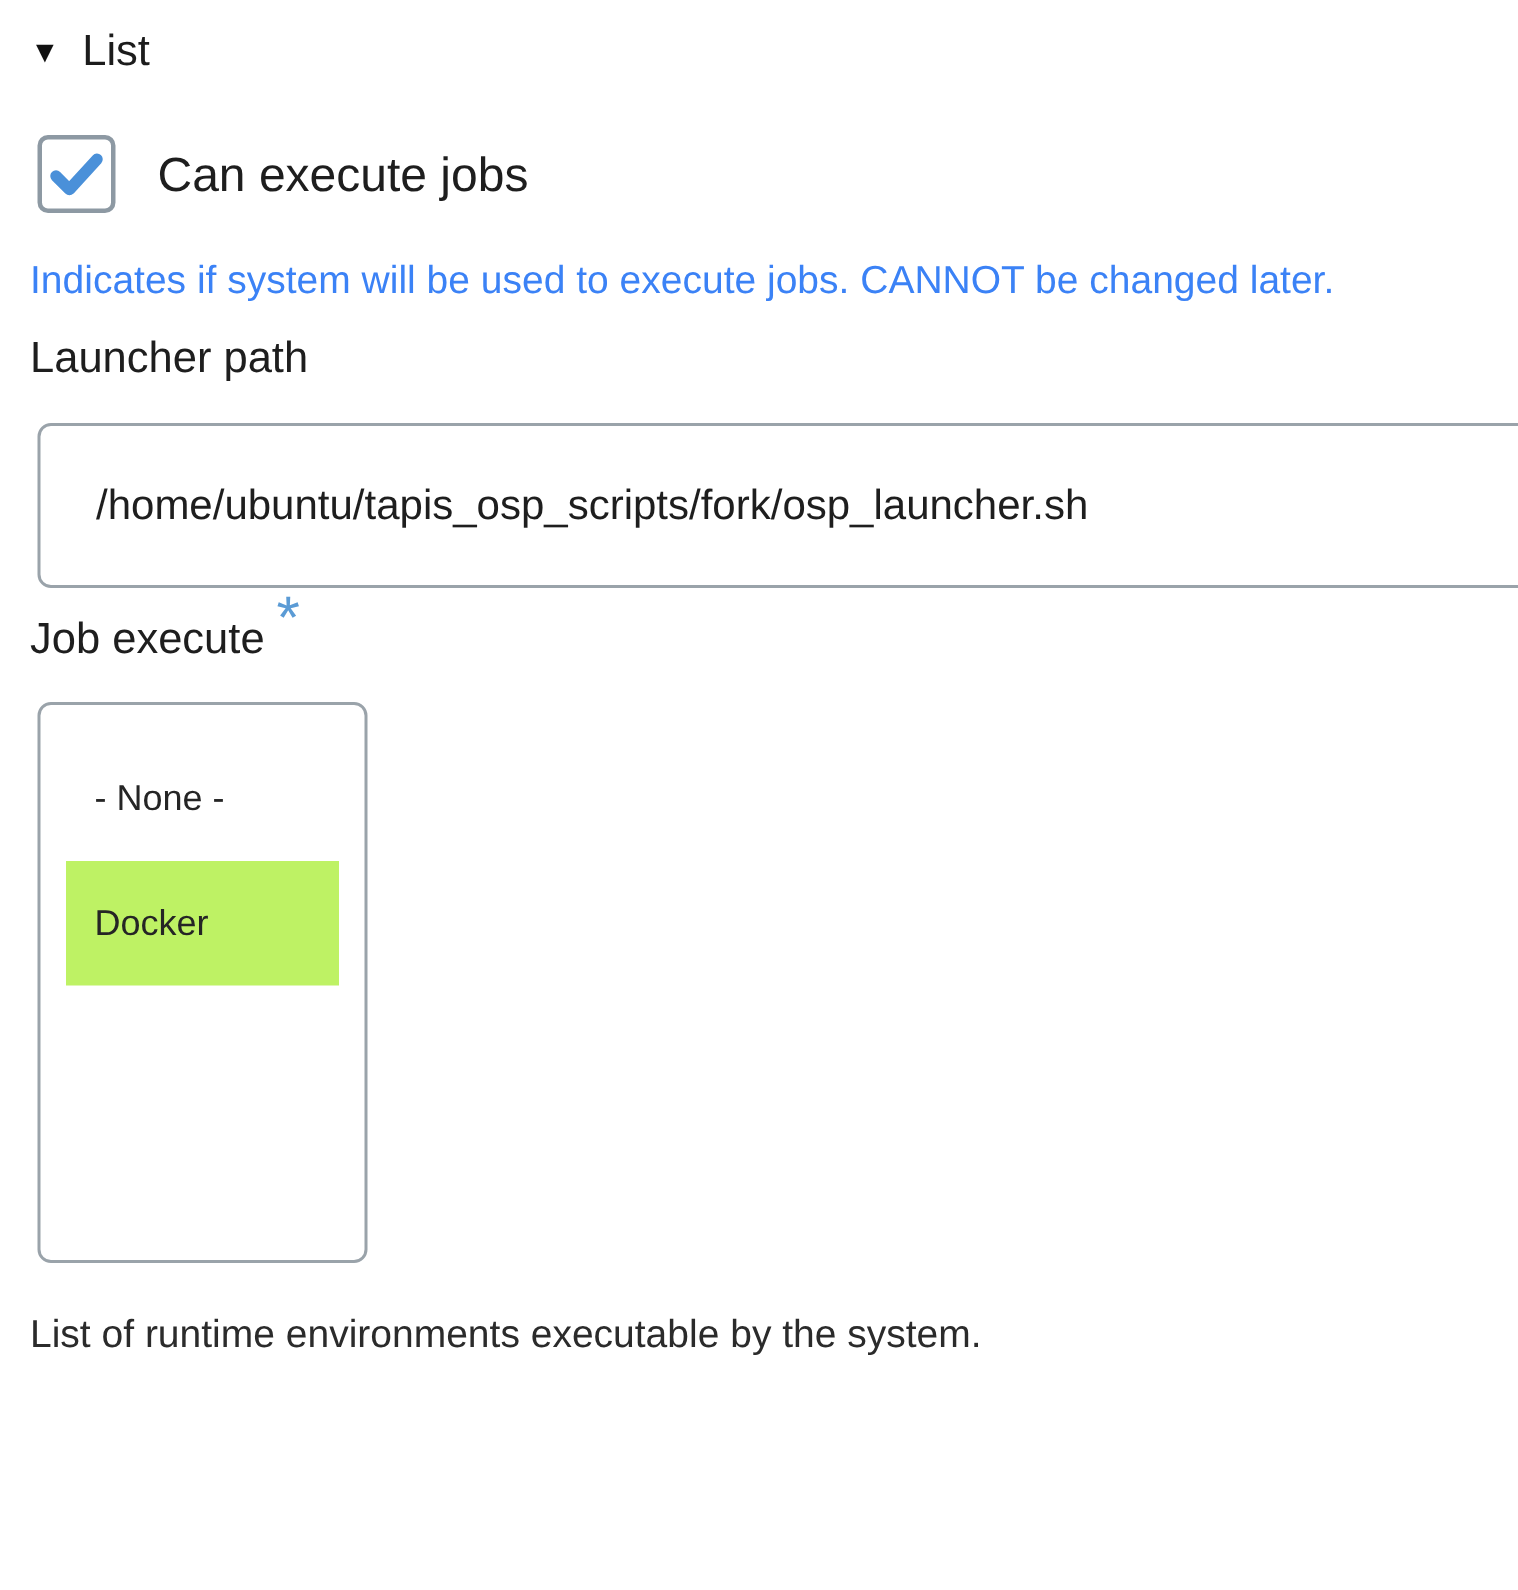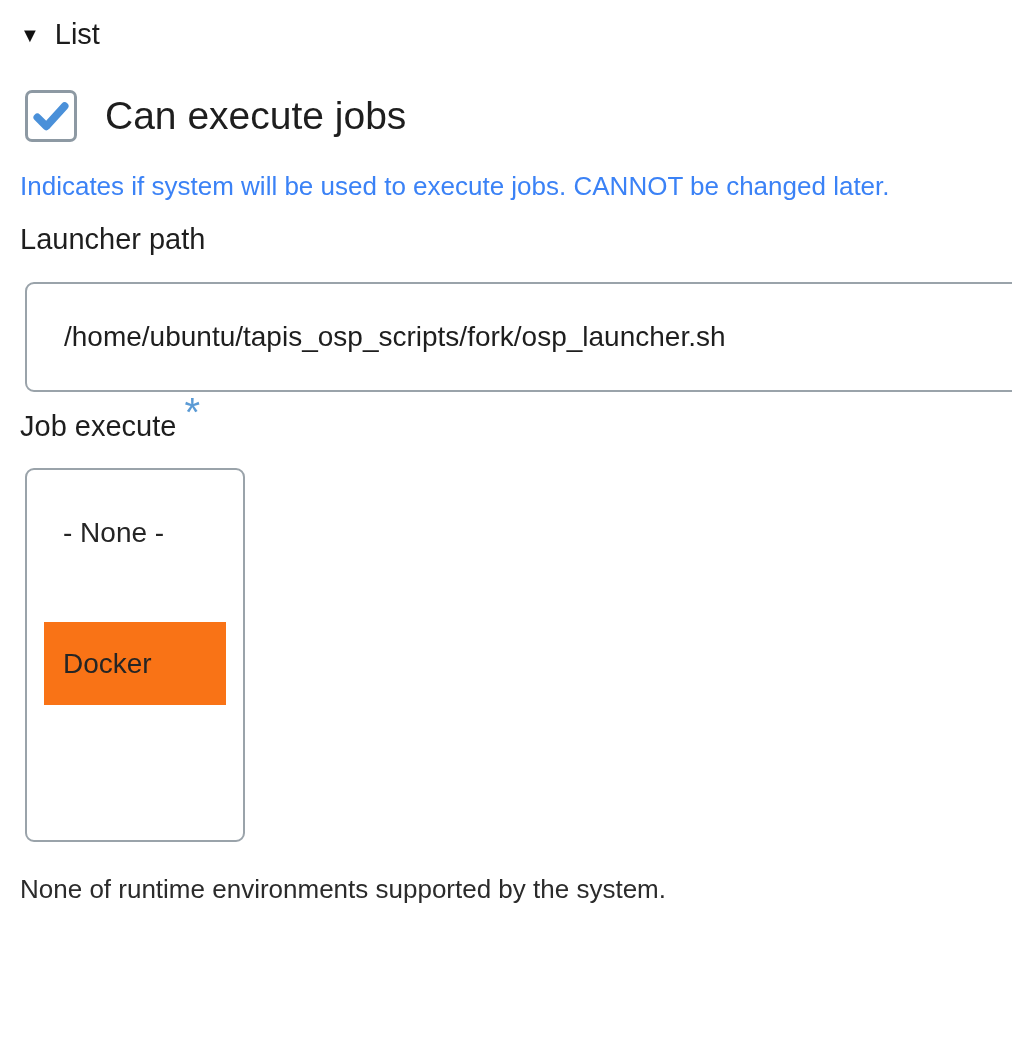--- a/index.html
+++ b/index.html
@@ -54,21 +54,21 @@
     background: #ffffff;
     display: flex;
     align-items: center;
     justify-content: center;
     cursor: pointer;
     flex: 0 0 auto;
   }
   .checkbox svg { display: block; }
   .checkbox-label {
     margin-left: 28px;
-    font-size: 39px;
+    font-size: 32px;
     color: #1e1e1e;
     cursor: pointer;
   }
 
   
   .description {
     margin-top: 25px;
     font-size: 26px;
     line-height: 38px;
     color: #3b82f6;
@@ -122,28 +122,27 @@
     background: #ffffff;
     padding: 21px 17px 0 17px;
     overflow: hidden;
   }
   .listbox .option {
     height: 83px;
     display: flex;
     align-items: center;
     padding-left: 19px;
     box-sizing: border-box;
-    font-size: 28px;
+    font-size: 24px;
     color: #252525;
     cursor: default;
     white-space: nowrap;
   }
   .listbox .option.selected {
-    background: #f97316;
-    margin-top: 48px;
+    background: #bef264;
   }
 
   .trailing-description {
     margin-top: 28px;
     font-size: 26px;
     line-height: 38px;
     color: #2b2b2b;
   }
 </style>
 </head>
@@ -176,15 +175,15 @@
 
   <div class="field-label">
     <span>Job execute</span><span class="required-marker">*</span>
   </div>
 
   <div class="listbox">
     <div class="option">- None -</div>
     <div class="option selected">Docker</div>
   </div>
 
-  <div class="trailing-description">None of runtime environments supported by the system.</div>
+  <div class="trailing-description">List of runtime environments executable by the system.</div>
 
 </div>
 
 </body></html>

